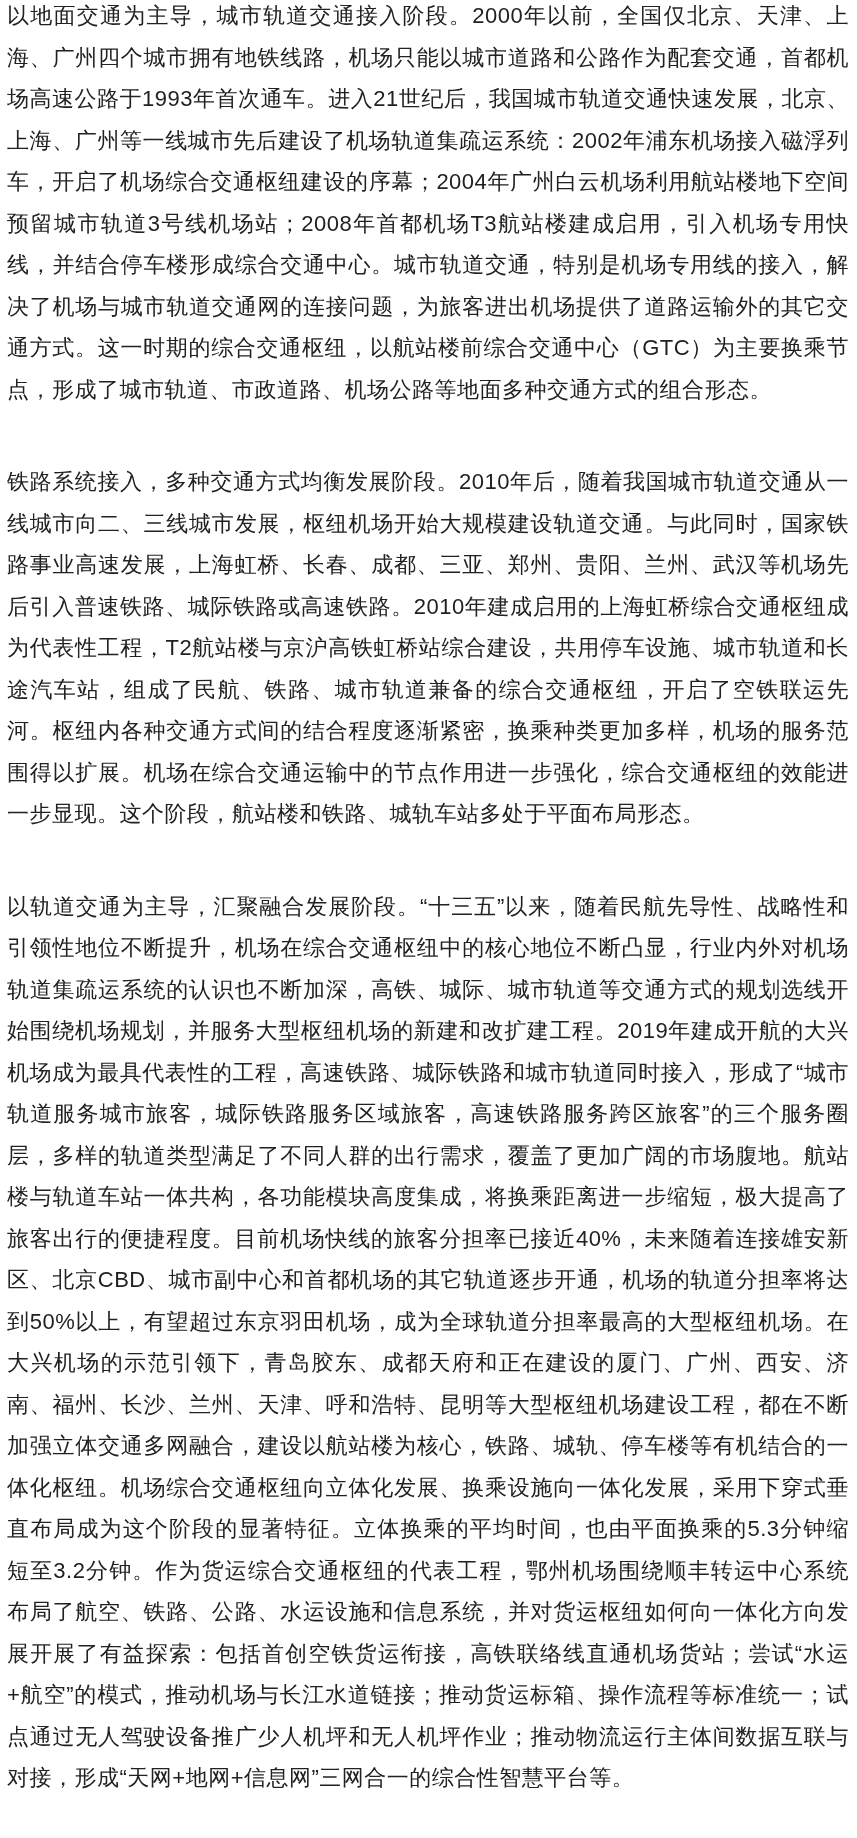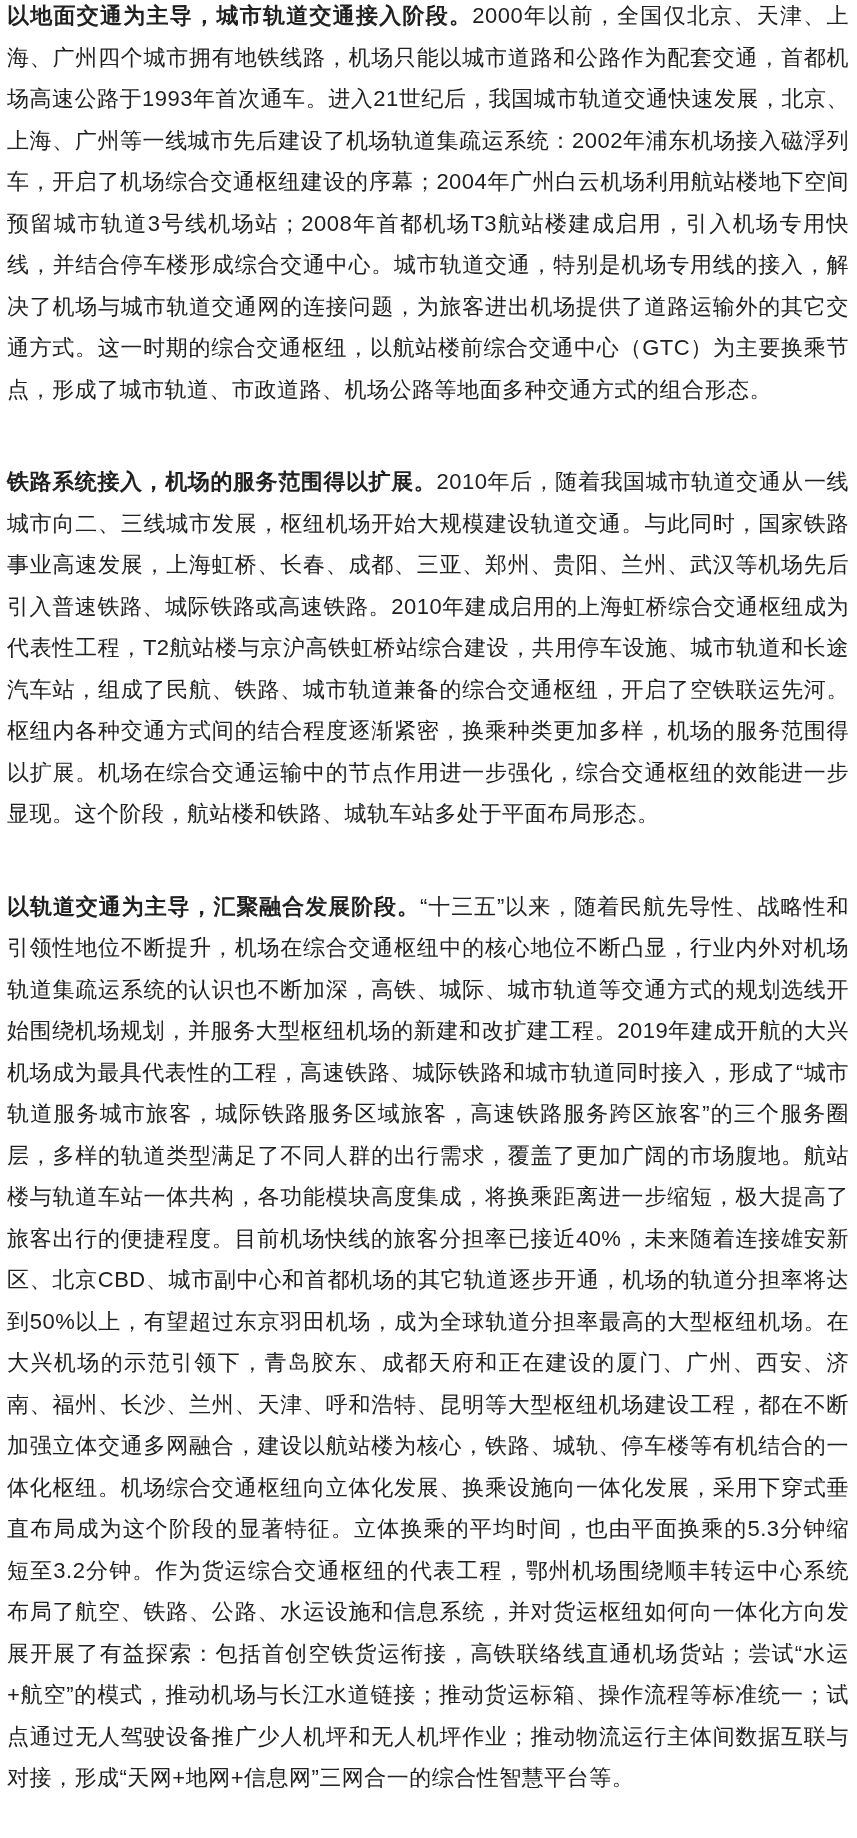--- a/index.html
+++ b/index.html
@@ -24,27 +24,27 @@
     text-align: justify;
     letter-spacing: 0.5px;
   }
   .article p {
     margin: 0 0 51px 0;
   }
   .article p:last-child {
     margin-bottom: 0;
   }
   .lead {
-    font-weight: 700;
+    font-weight: 400;
   }
 </style>
 </head>
 <body>
 
 <div class="article">
 
   <p><span class="lead">以地面交通为主导，城市轨道交通接入阶段。</span><span>2000年以前，全国仅北京、天津、上海、广州四个城市拥有地铁线路，机场只能以城市道路和公路作为配套交通，首都机场高速公路于1993年首次通车。进入21世纪后，我国城市轨道交通快速发展，北京、上海、广州等一线城市先后建设了机场轨道集疏运系统：2002年浦东机场接入磁浮列车，开启了机场综合交通枢纽建设的序幕；2004年广州白云机场利用航站楼地下空间预留城市轨道3号线机场站；2008年首都机场T3航站楼建成启用，引入机场专用快线，并结合停车楼形成综合交通中心。城市轨道交通，特别是机场专用线的接入，解决了机场与城市轨道交通网的连接问题，为旅客进出机场提供了道路运输外的其它交通方式。这一时期的综合交通枢纽，以航站楼前综合交通中心（GTC）为主要换乘节点，形成了城市轨道、市政道路、机场公路等地面多种交通方式的组合形态。</span></p>
 
-  <p><span class="lead">铁路系统接入，机场的服务范围得以扩展。</span><span>2010年后，随着我国城市轨道交通从一线城市向二、三线城市发展，枢纽机场开始大规模建设轨道交通。与此同时，国家铁路事业高速发展，上海虹桥、长春、成都、三亚、郑州、贵阳、兰州、武汉等机场先后引入普速铁路、城际铁路或高速铁路。2010年建成启用的上海虹桥综合交通枢纽成为代表性工程，T2航站楼与京沪高铁虹桥站综合建设，共用停车设施、城市轨道和长途汽车站，组成了民航、铁路、城市轨道兼备的综合交通枢纽，开启了空铁联运先河。枢纽内各种交通方式间的结合程度逐渐紧密，换乘种类更加多样，机场的服务范围得以扩展。机场在综合交通运输中的节点作用进一步强化，综合交通枢纽的效能进一步显现。这个阶段，航站楼和铁路、城轨车站多处于平面布局形态。</span></p>
+  <p><span class="lead">铁路系统接入，多种交通方式均衡发展阶段。</span><span>2010年后，随着我国城市轨道交通从一线城市向二、三线城市发展，枢纽机场开始大规模建设轨道交通。与此同时，国家铁路事业高速发展，上海虹桥、长春、成都、三亚、郑州、贵阳、兰州、武汉等机场先后引入普速铁路、城际铁路或高速铁路。2010年建成启用的上海虹桥综合交通枢纽成为代表性工程，T2航站楼与京沪高铁虹桥站综合建设，共用停车设施、城市轨道和长途汽车站，组成了民航、铁路、城市轨道兼备的综合交通枢纽，开启了空铁联运先河。枢纽内各种交通方式间的结合程度逐渐紧密，换乘种类更加多样，机场的服务范围得以扩展。机场在综合交通运输中的节点作用进一步强化，综合交通枢纽的效能进一步显现。这个阶段，航站楼和铁路、城轨车站多处于平面布局形态。</span></p>
 
   <p><span class="lead">以轨道交通为主导，汇聚融合发展阶段。</span><span>“十三五”以来，随着民航先导性、战略性和引领性地位不断提升，机场在综合交通枢纽中的核心地位不断凸显，行业内外对机场轨道集疏运系统的认识也不断加深，高铁、城际、城市轨道等交通方式的规划选线开始围绕机场规划，并服务大型枢纽机场的新建和改扩建工程。2019年建成开航的大兴机场成为最具代表性的工程，高速铁路、城际铁路和城市轨道同时接入，形成了“城市轨道服务城市旅客，城际铁路服务区域旅客，高速铁路服务跨区旅客”的三个服务圈层，多样的轨道类型满足了不同人群的出行需求，覆盖了更加广阔的市场腹地。航站楼与轨道车站一体共构，各功能模块高度集成，将换乘距离进一步缩短，极大提高了旅客出行的便捷程度。目前机场快线的旅客分担率已接近40%，未来随着连接雄安新区、北京CBD、城市副中心和首都机场的其它轨道逐步开通，机场的轨道分担率将达到50%以上，有望超过东京羽田机场，成为全球轨道分担率最高的大型枢纽机场。在大兴机场的示范引领下，青岛胶东、成都天府和正在建设的厦门、广州、西安、济南、福州、长沙、兰州、天津、呼和浩特、昆明等大型枢纽机场建设工程，都在不断加强立体交通多网融合，建设以航站楼为核心，铁路、城轨、停车楼等有机结合的一体化枢纽。机场综合交通枢纽向立体化发展、换乘设施向一体化发展，采用下穿式垂直布局成为这个阶段的显著特征。立体换乘的平均时间，也由平面换乘的5.3分钟缩短至3.2分钟。作为货运综合交通枢纽的代表工程，鄂州机场围绕顺丰转运中心系统布局了航空、铁路、公路、水运设施和信息系统，并对货运枢纽如何向一体化方向发展开展了有益探索：包括首创空铁货运衔接，高铁联络线直通机场货站；尝试“水运+航空”的模式，推动机场与长江水道链接；推动货运标箱、操作流程等标准统一；试点通过无人驾驶设备推广少人机坪和无人机坪作业；推动物流运行主体间数据互联与对接，形成“天网+地网+信息网”三网合一的综合性智慧平台等。</span></p>
 
 </div>
 
 </body></html>

